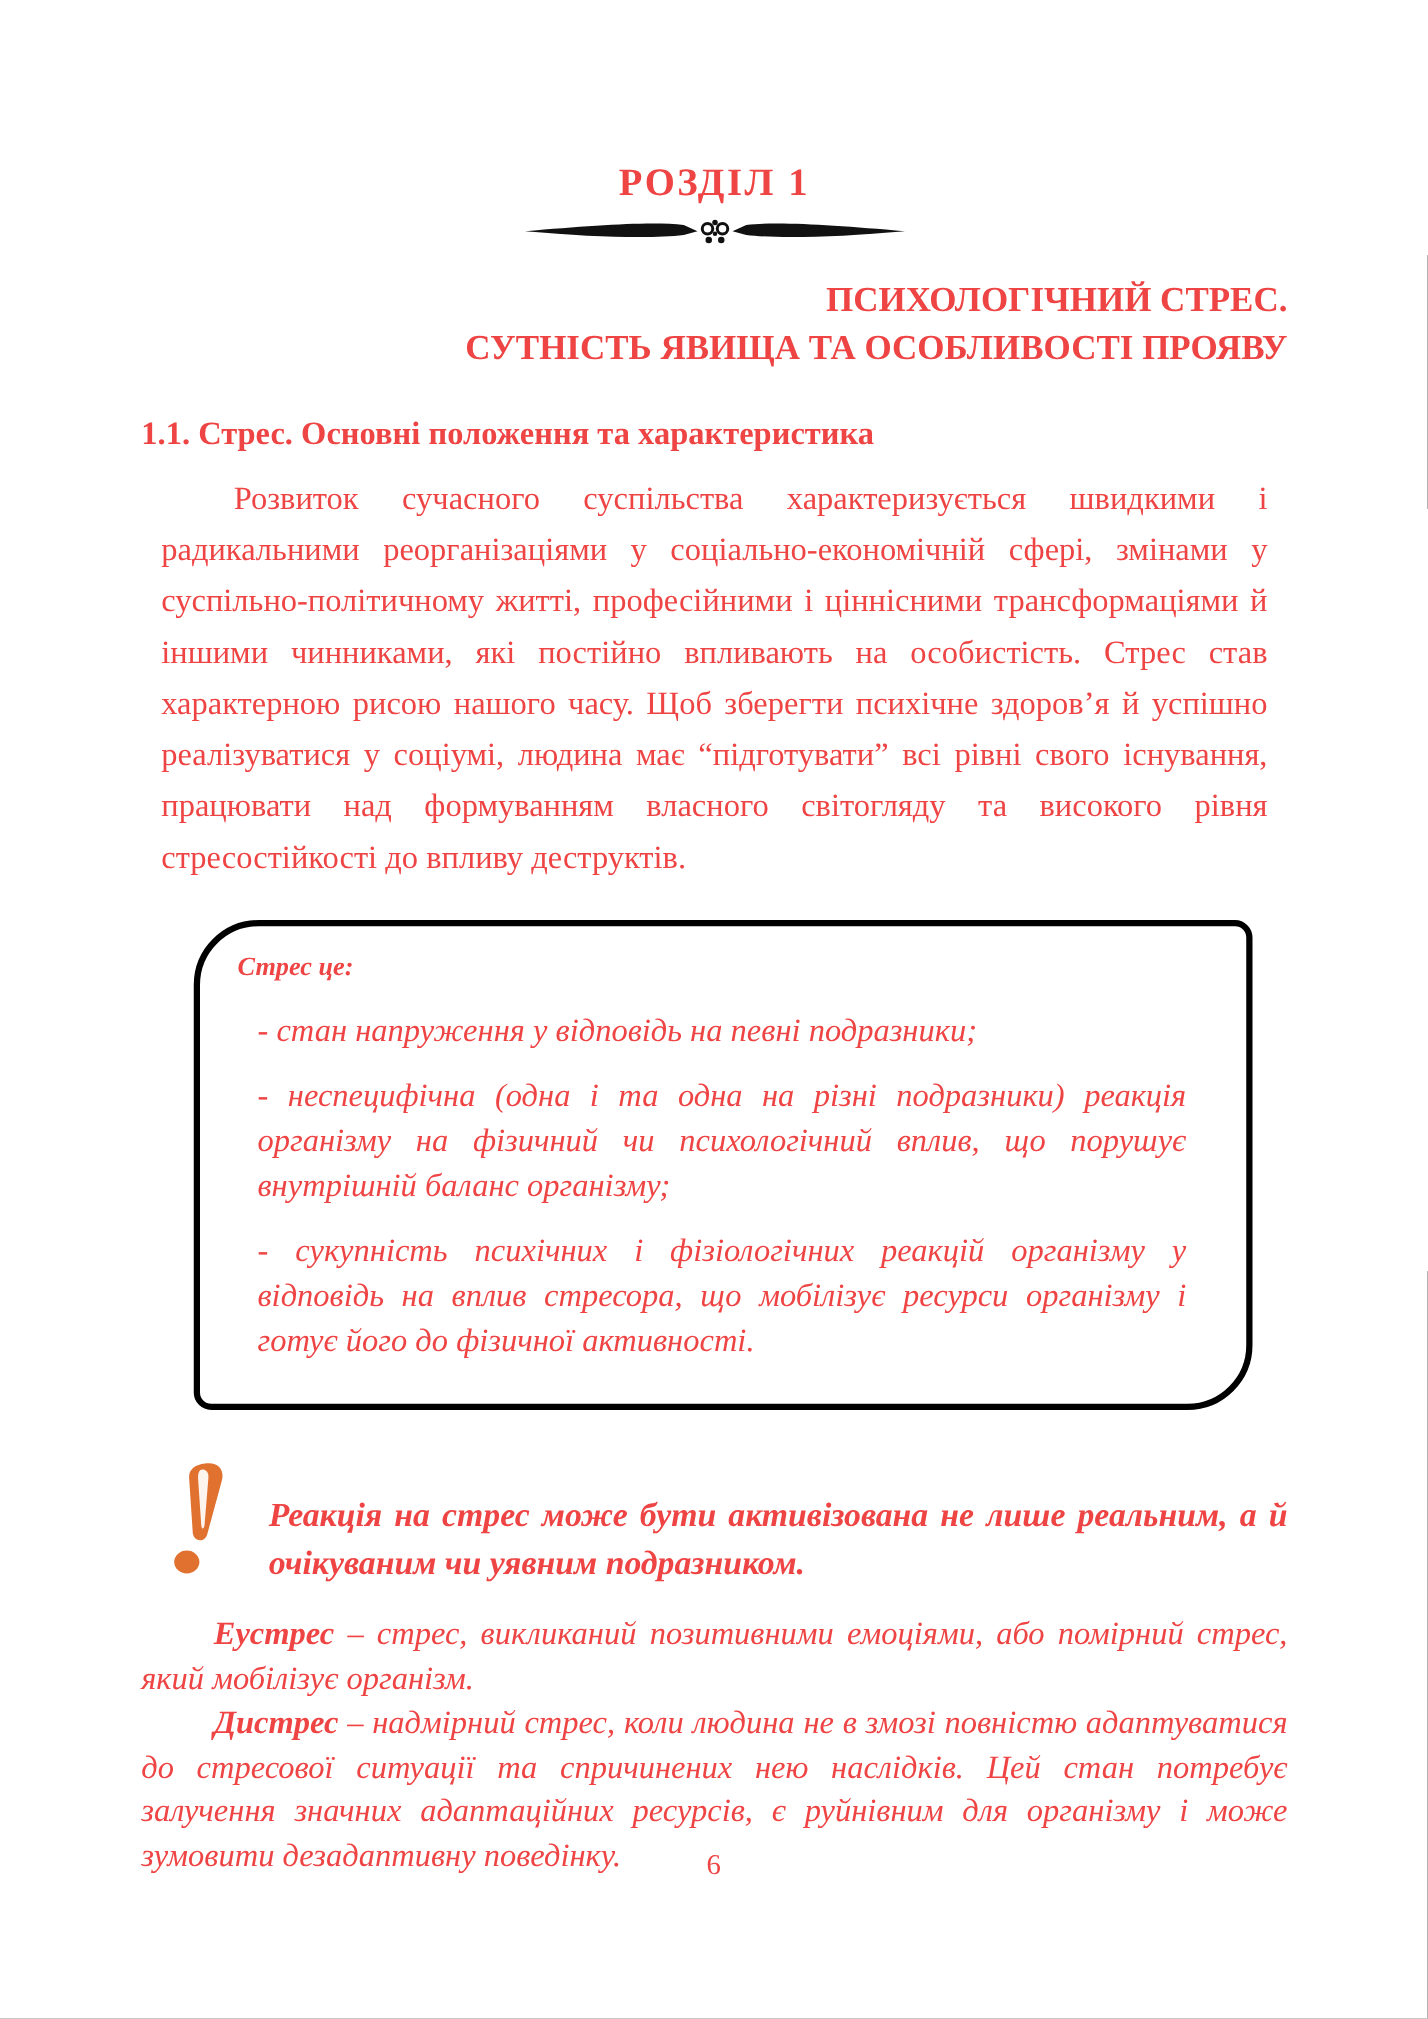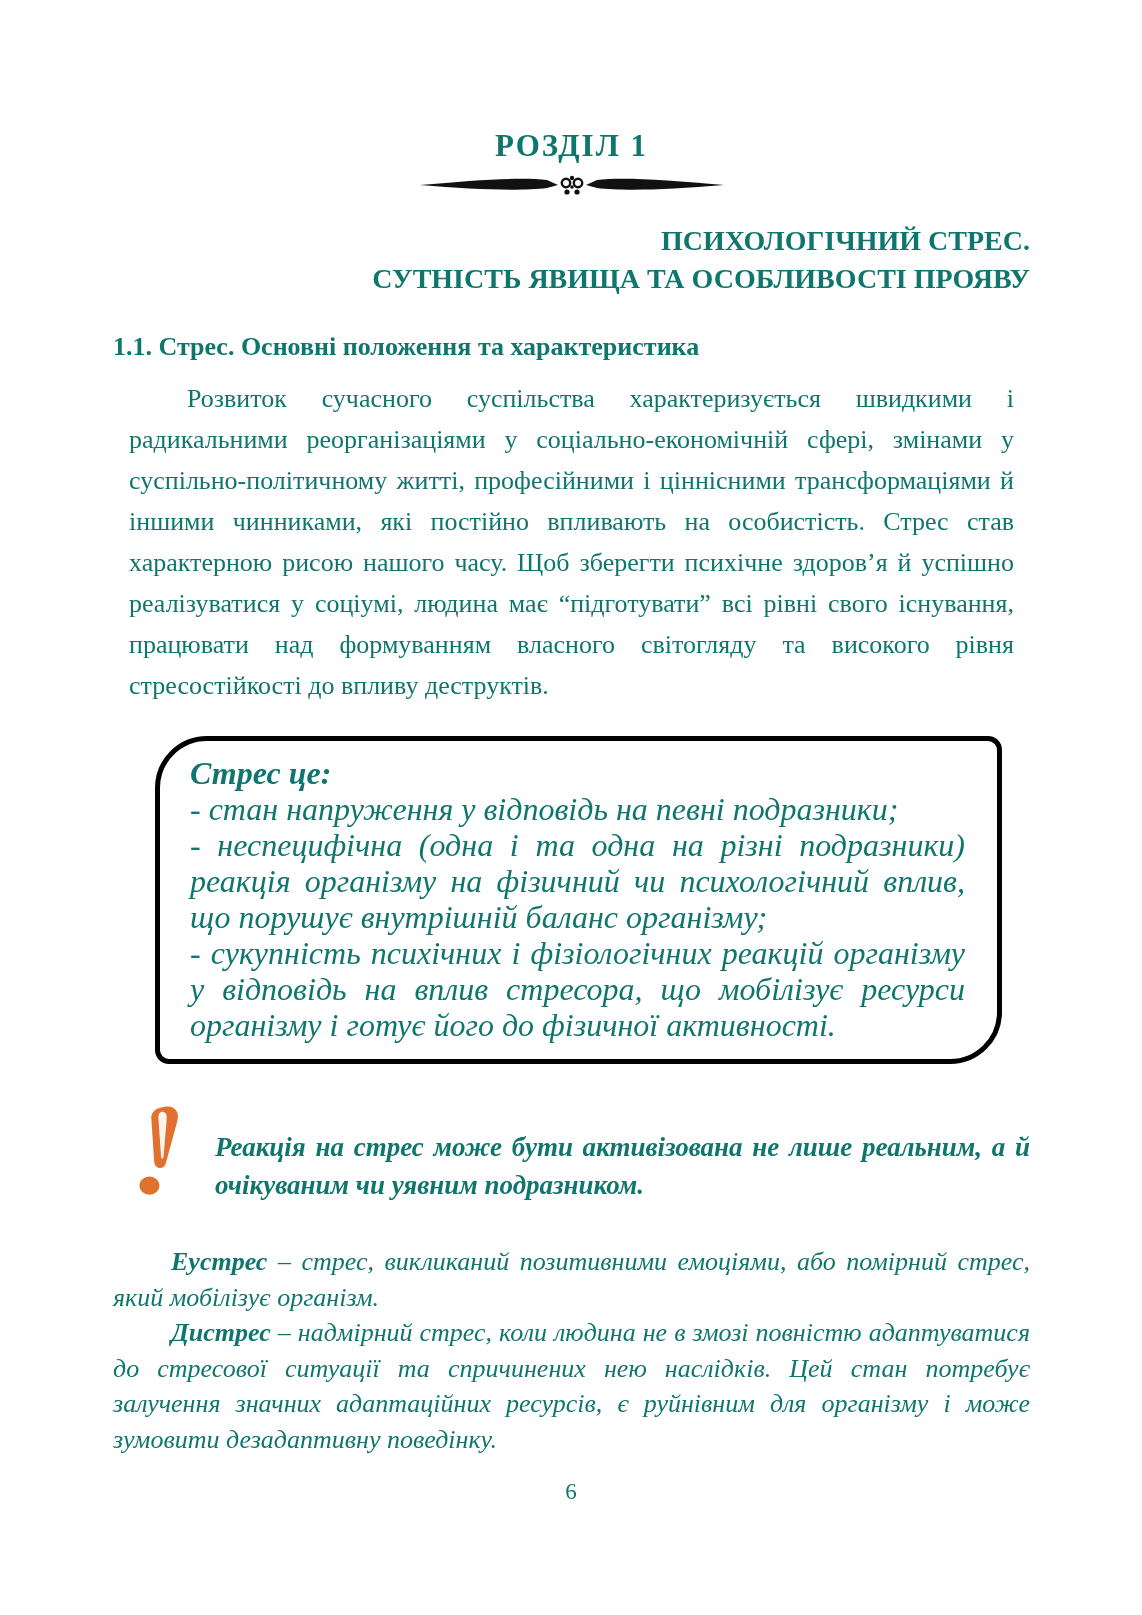--- a/index.html
+++ b/index.html
@@ -1,21 +1,21 @@
 <!DOCTYPE html>
 <html lang="uk"><head>
 <meta charset="utf-8">
 <style>
   html,body { margin:0; padding:0; background:#777; }
   .page {
     position:relative;
     width:1142px; height:1615px;
     margin:0 auto;
     background:#ffffff;
-    color:#0f766e;
+    color:#ef4444;
     font-family:"Liberation Serif","DejaVu Serif",serif;
     box-sizing:border-box;
     padding:128px 112px 0 113px;
     overflow:hidden;
   }
   .chapter-title {
     margin:0;
     text-align:center;
     font-size:31px;
     font-weight:bold;
@@ -49,30 +49,30 @@
   .def-box {
     border:5px solid #000;
     border-radius:52px 14px 52px 14px;
     margin:30px 28px 0 42px;
     padding:14px 32px 16px 30px;
     box-sizing:border-box;
   }
   .def-box-title {
     font-style:italic;
     font-weight:bold;
-    font-size:32px;
+    font-size:21px;
     line-height:36px;
     margin:0;
   }
   .def-box p.item {
     font-style:italic;
-    font-size:32px;
+    font-size:26px;
     line-height:36px;
     text-align:justify;
-    margin:0;
+    margin:16px;
   }
   p.reactions {
     margin-top:30px;
   }
   .reactions b { font-weight:bold; }
   .alert-row {
     display:flex;
     align-items:flex-end;
     margin-top:38px;
     padding-left:18px;
@@ -94,21 +94,21 @@
   }
   p.term-para {
     font-style:italic;
     font-size:26px;
     line-height:35.5px;
     text-align:justify;
     margin:0;
     text-indent:58px;
   }
   p.term-para .term { font-weight:bold; }
-  .terms-block { margin-top:40px; }
+  .terms-block { margin-top:20px; }
   .page-number {
     position:absolute;
     left:0; right:0;
     bottom:110px;
     text-align:center;
     font-size:23px;
   }
 </style>
 </head>
 <body>

